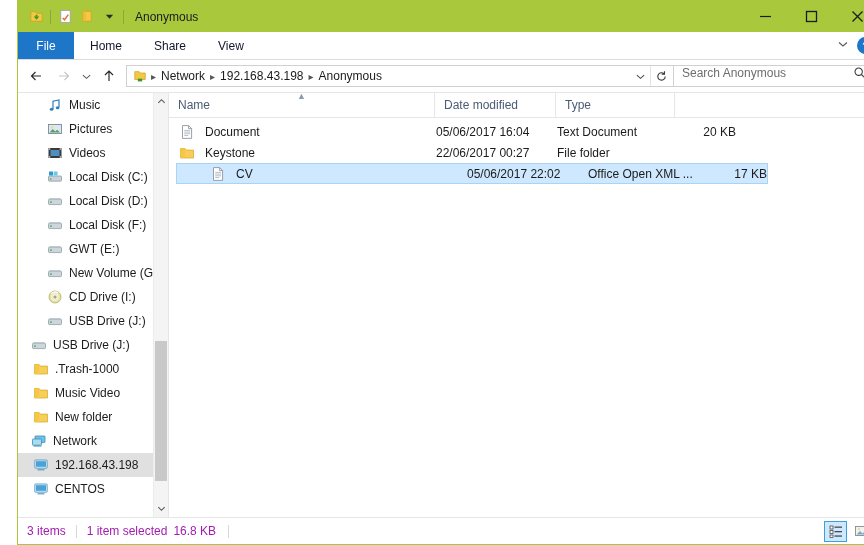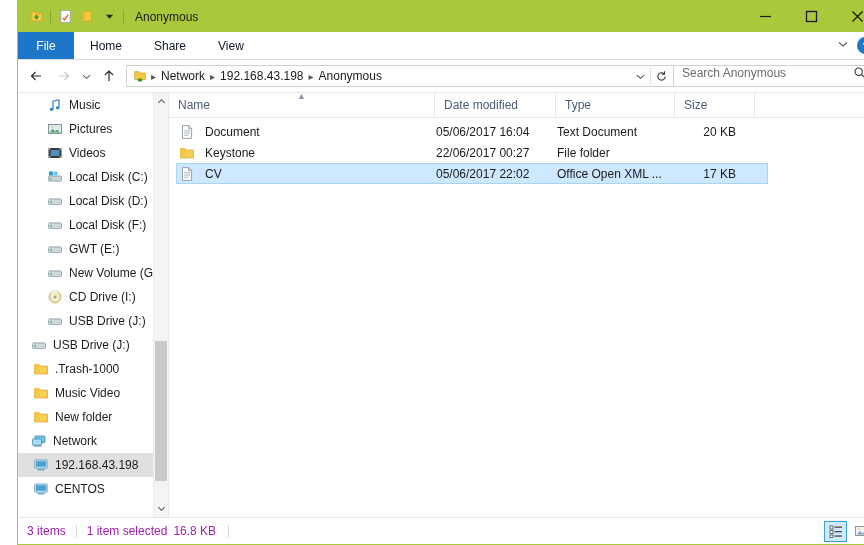--- a/index.html
+++ b/index.html
@@ -287,20 +287,21 @@
     font-size: 12px;
     color: #1b1b1b;
     box-sizing: border-box;
     margin: 0 112px 0 7px;
     padding-left: 0px;
     border: 1px solid transparent;
   }
   .row.selected {
     background: #cde8ff;
     border: 1px solid #a8d4f5;
+    justify-content: flex-end;
   }
   .cell {
     box-sizing: border-box;
     overflow: hidden;
     white-space: nowrap;
   }
   .cell-name {
     width: 259px;
     display: flex;
     align-items: center;
@@ -677,23 +678,20 @@
         <div class="col col-name">
           <span class="sort-caret">▲</span>
           <span>Name</span>
         </div>
         <div class="col col-date">
           <span>Date modified</span>
         </div>
         <div class="col col-type">
           <span>Type</span>
         </div>
-        <div class="col col-size">
-          <span>Size</span>
-        </div>
       </div>
       <div class="rows">
           <div class="row">
             <div class="cell cell-name">
               <span class="cell-icon">
                 <svg width="16" height="16" viewBox="0 0 16 16">
                   <path d="M3.5 1.6h6.2L12.6 4.5V14.4H3.5z" fill="#fff" stroke="#8d96a0" stroke-width="0.9"></path>
                   <path d="M9.6 1.6v3h3" fill="none" stroke="#8d96a0" stroke-width="0.9"></path>
                   <path d="M5.2 6.4h6M5.2 8.1h6M5.2 9.8h6M5.2 11.5h4" stroke="#aab2ba" stroke-width="0.8"></path>
                 </svg>

